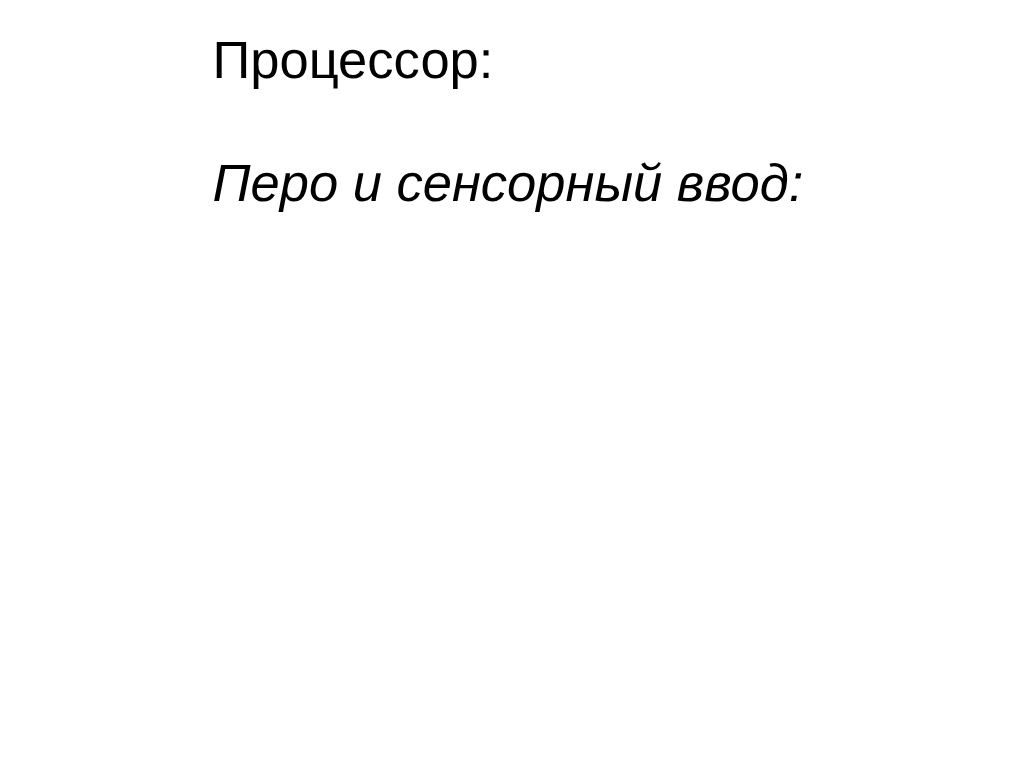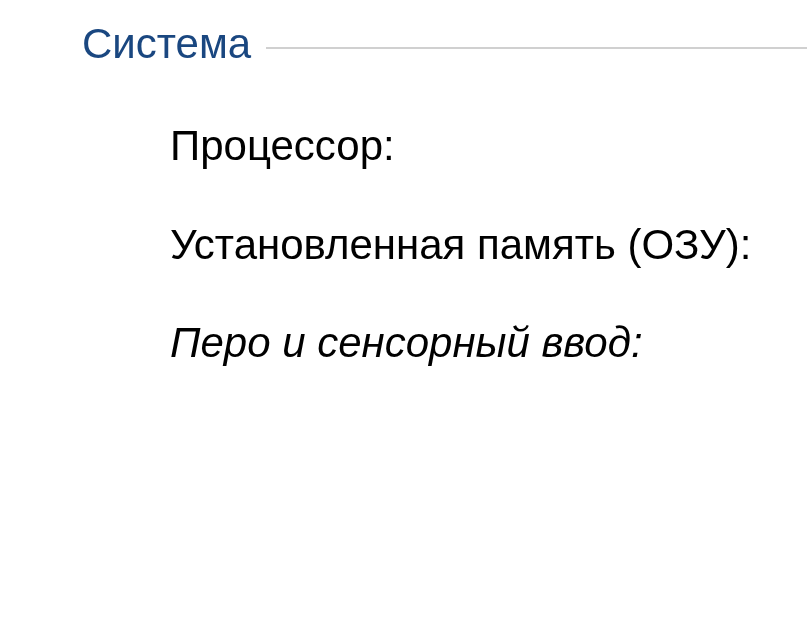--- a/index.html
+++ b/index.html
@@ -48,22 +48,17 @@
     }
     .property-label:last-child {
       margin-bottom: 0;
       font-style: italic;
     }
   </style>
 </head>
 <body>
 
 <div class="section">
-  <div class="section-header">
-    <span class="section-title">Система</span>
-    <div class="section-line"></div>
-  </div>
   <div class="properties">
     <div class="property-label">Процессор:</div>
-    <div class="property-label">Установленная память (ОЗУ):</div>
     <div class="property-label">Перо и сенсорный ввод:</div>
   </div>
 </div>
 
 </body></html>

